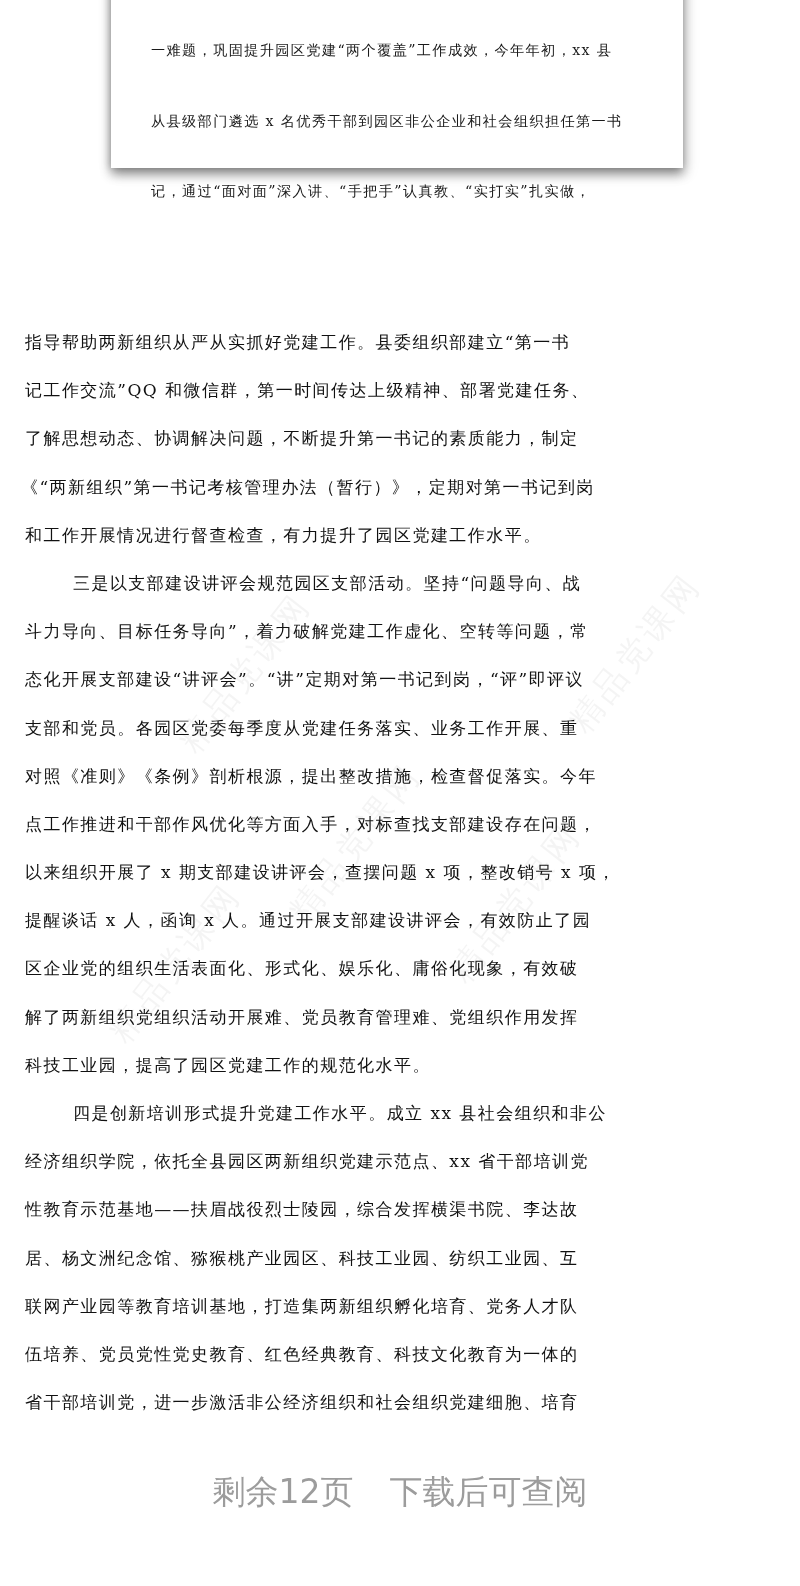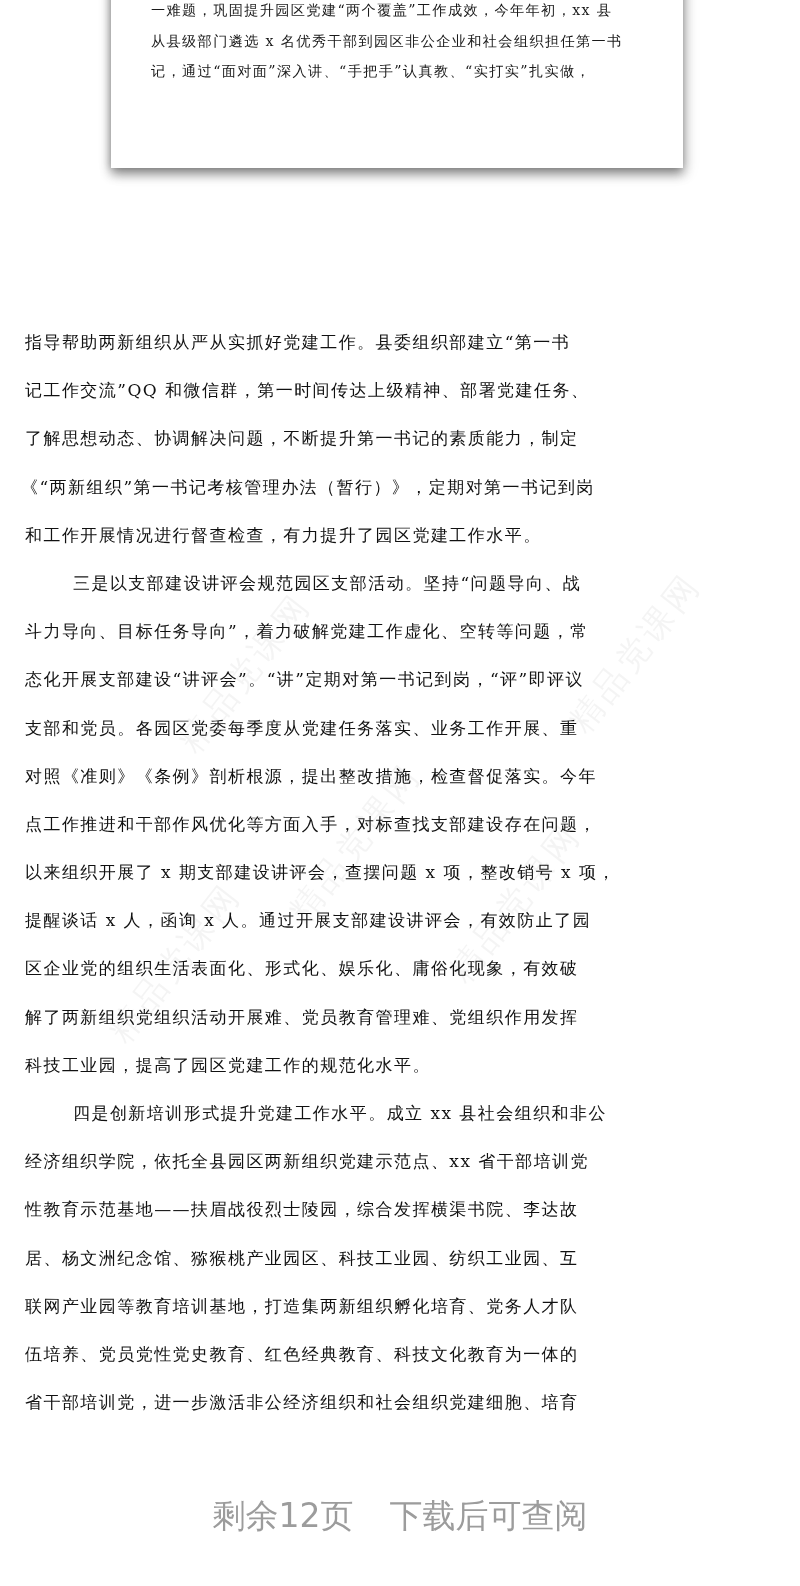--- a/index.html
+++ b/index.html
@@ -31,20 +31,21 @@
     top: 40px;
     width: 496px;
   }
   .card-line {
     height: 30.5px;
     line-height: 20px;
     font-size: 14.2px;
     white-space: nowrap;
     letter-spacing: 1.35px;
     color: #1a1a1a;
+    margin-top: 40px;
   }
   
   .doc {
     position: absolute;
     left: 25px;
     top: 325px;
     width: 745px;
   }
   .line {
     height: 48.2px;
@@ -70,21 +71,20 @@
   
   .footer {
     position: absolute;
     left: 0;
     top: 1470px;
     width: 800px;
     text-align: center;
     font-family: "DejaVu Sans", "Liberation Sans", sans-serif;
     font-size: 33px;
     color: #9c9c9c;
-    margin-top: 24px;
   }
   .footer span { display: inline-block; }
   .footer .gap { width: 36px; }
 </style>
 </head>
 <body>
 
 <div class="wm" style="left:150px; top:650px;">精品党课网</div>
 <div class="wm" style="left:540px; top:630px;">精品党课网</div>
 <div class="wm" style="left:260px; top:820px;">精品党课网</div>

